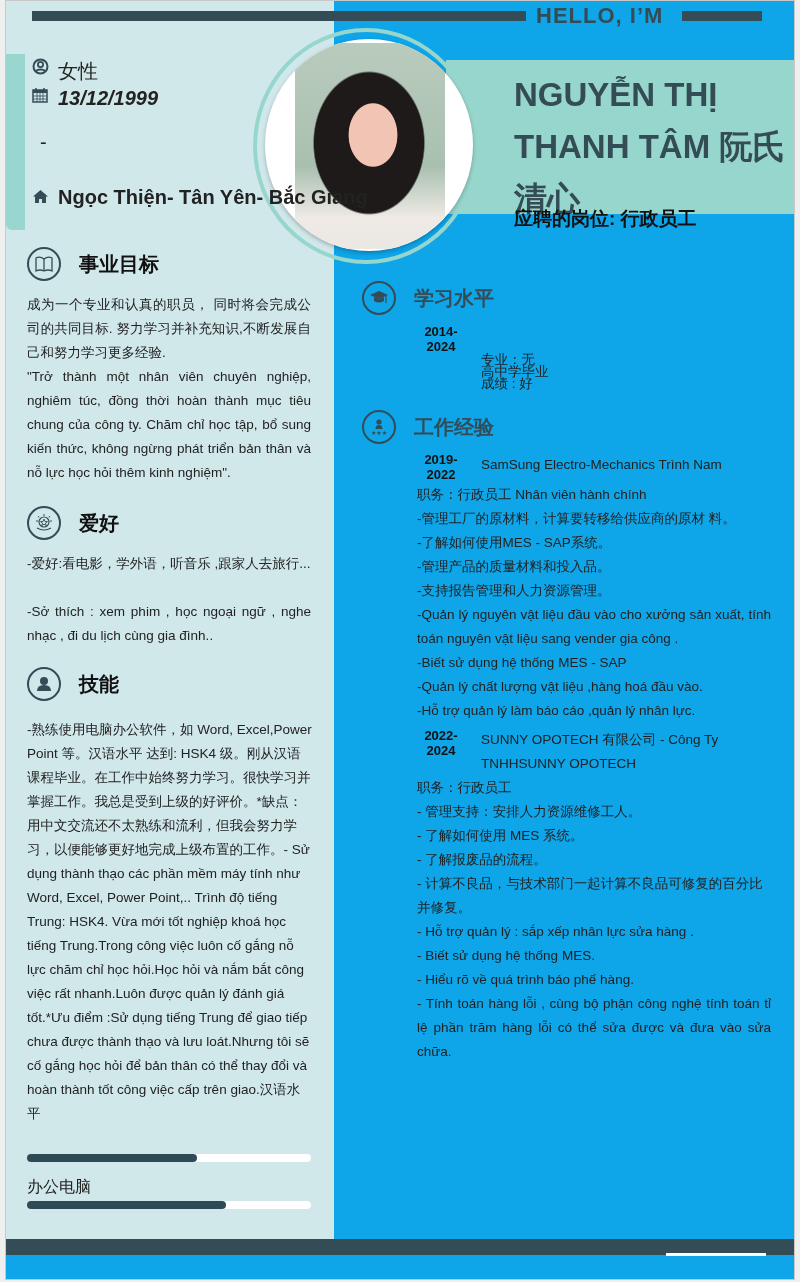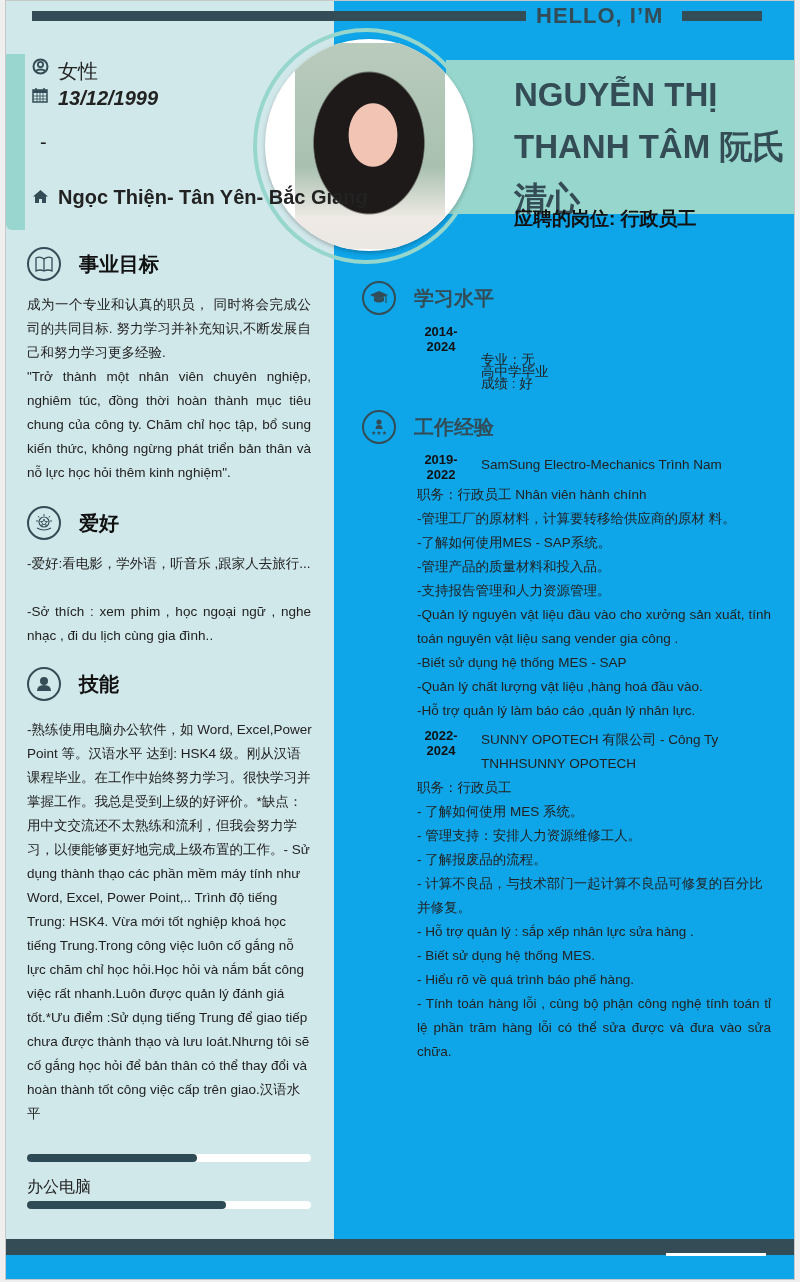--- a/index.html
+++ b/index.html
@@ -185,22 +185,22 @@
     <div>-Hỗ trợ quản lý làm báo cáo ,quản lý nhân lực.</div>
   </div>
 
   <div class="year" style="left:413px; top:727px;">
     <div>2022-</div>
     <div>2024</div>
   </div>
   <div class="para" style="left:475px; top:727px; width:260px;">SUNNY OPOTECH 有限公司 - Công Ty TNHHSUNNY OPOTECH</div>
   <div class="para" style="left:411px; top:775px; width:354px;">
     <div>职务：行政员工</div>
+    <div>- 管理支持：安排人力资源维修工人。</div>
     <div>- 了解如何使用 MES 系统。</div>
-    <div>- 管理支持：安排人力资源维修工人。</div>
     <div>- 了解报废品的流程。</div>
     <div>- 计算不良品，与技术部门一起计算不良品可修复的百分比并修复。</div>
     <div>- Hỗ trợ quản lý : sắp xếp nhân lực sửa hàng .</div>
     <div>- Biết sử dụng hệ thống MES.</div>
     <div>- Hiểu rõ về quá trình báo phế hàng.</div>
     <div class="justify">- Tính toán hàng lỗi , cùng bộ phận công nghệ tính toán tỉ lệ phần trăm hàng lỗi có thể sửa được và đưa vào sửa chữa.</div>
   </div>
 
   <div class="bottom-bar"></div>
   <div class="bottom-notch"></div>

